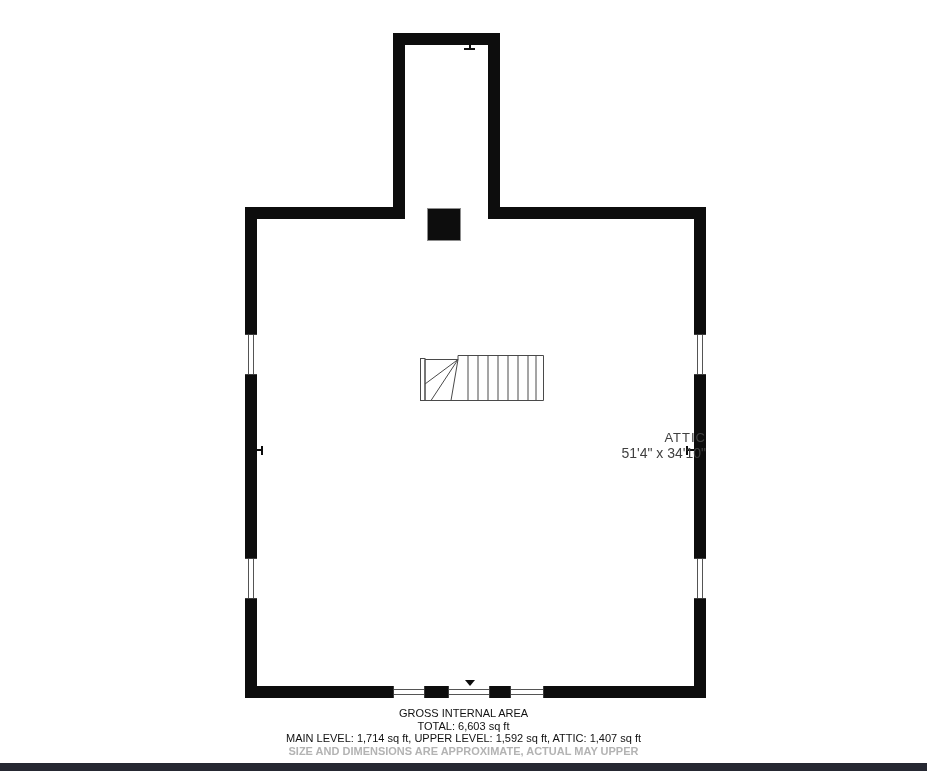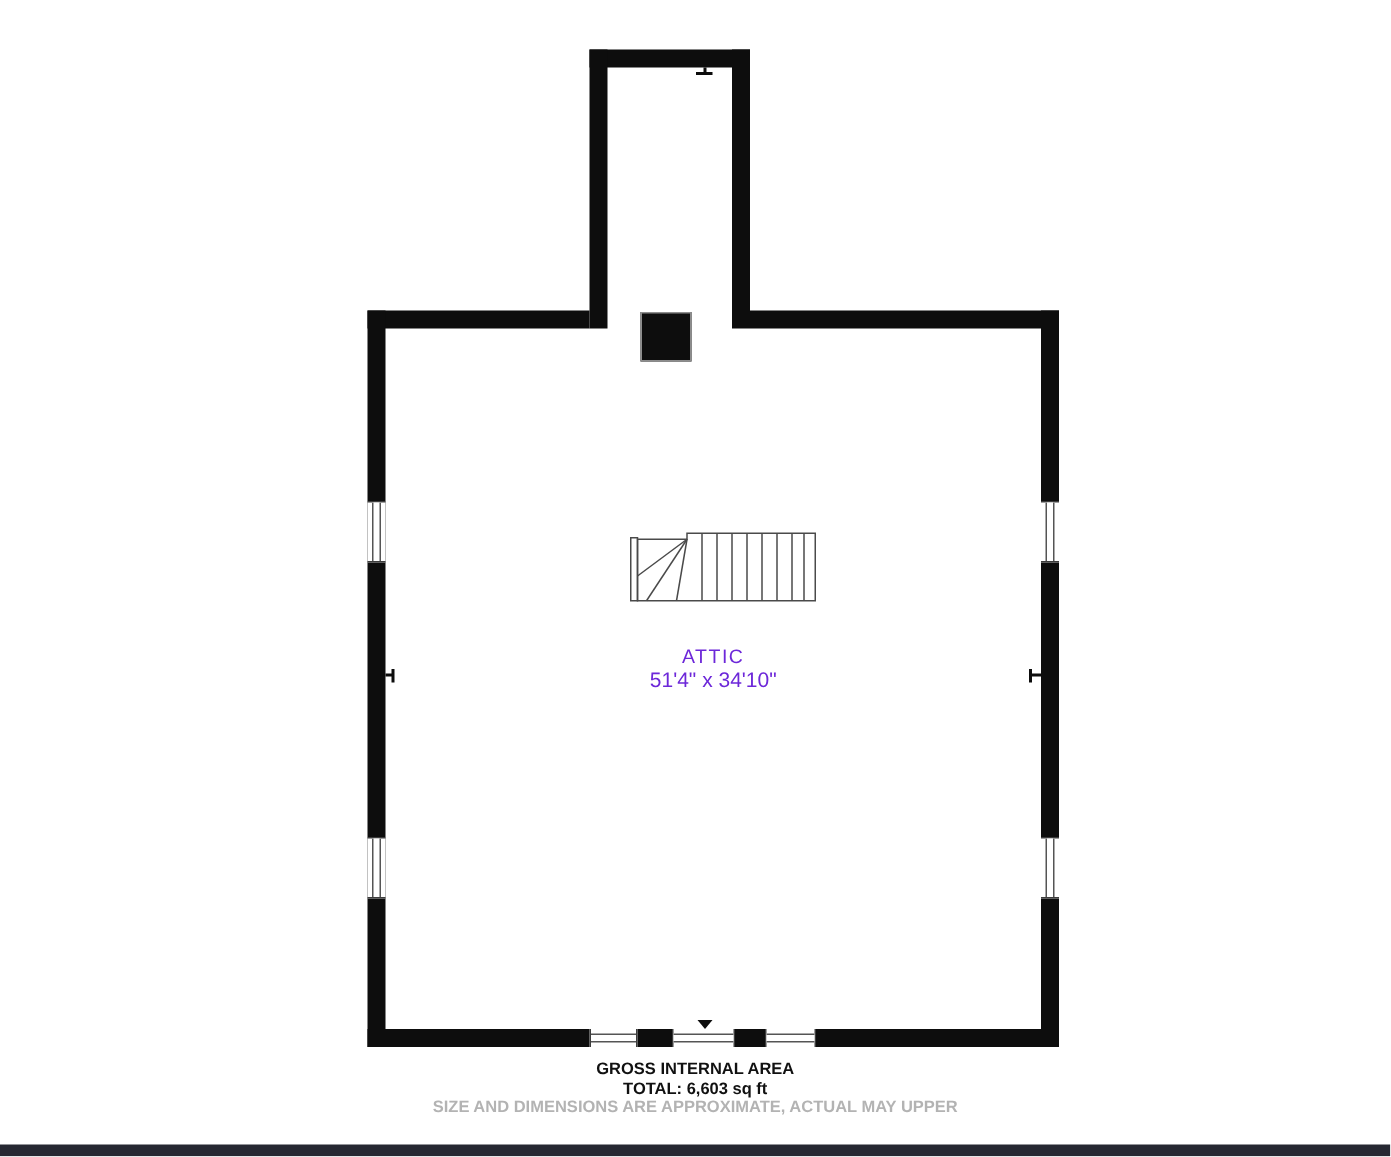--- a/index.html
+++ b/index.html
@@ -36,29 +36,29 @@
     background: #0d0d0d; border: 1px solid #8d8d8d; box-sizing: border-box;
   }
   .tick { position: absolute; background: #0d0d0d; }
   .tri-down {
     position: absolute; width: 0; height: 0;
     border-left: 5px solid transparent; border-right: 5px solid transparent;
     border-top: 6px solid #0d0d0d;
   }
   .room-label-block {
     position: absolute; left: 245px; width: 461px; top: 430px;
-    text-align: center; color: #6d28d9;
+    text-align: right; color: #404040;
   }
   .room-name { font-size: 13px; letter-spacing: 1px; line-height: 15px; }
   .room-dims { font-size: 14px; line-height: 16px; }
   .footer {
     position: absolute; left: 0; right: 0; top: 707px;
     text-align: center; color: #111111;
   }
-  .footer .line { font-size: 11px; line-height: 12.5px; font-weight: bold; }
+  .footer .line { font-size: 11px; line-height: 12.5px; font-weight: normal; }
   .footer .disclaimer { font-size: 11px; line-height: 12.5px; font-weight: bold; color: #b3b3b3; }
   .bottom-bar {
     position: absolute; left: 0; right: 0; bottom: 0; height: 8px;
     background: #262832;
   }
   .stairs-svg { position: absolute; left: 415px; top: 350px; }
 </style>
 </head>
 <body>
 
@@ -137,18 +137,19 @@
   </svg>
 
   <div class="room-label-block">
     <div class="room-name">ATTIC</div>
     <div class="room-dims">51'4" x 34'10"</div>
   </div>
 
   <div class="footer">
     <div class="line">GROSS INTERNAL AREA</div>
     <div class="line">TOTAL: 6,603 sq ft</div>
+    <div class="line">MAIN LEVEL: 1,714 sq ft, UPPER LEVEL: 1,592 sq ft, ATTIC: 1,407 sq ft</div>
     <div class="disclaimer">SIZE AND DIMENSIONS ARE APPROXIMATE, ACTUAL MAY UPPER</div>
   </div>
 
   <div class="bottom-bar"></div>
 
 </div>
 
 </body></html>

